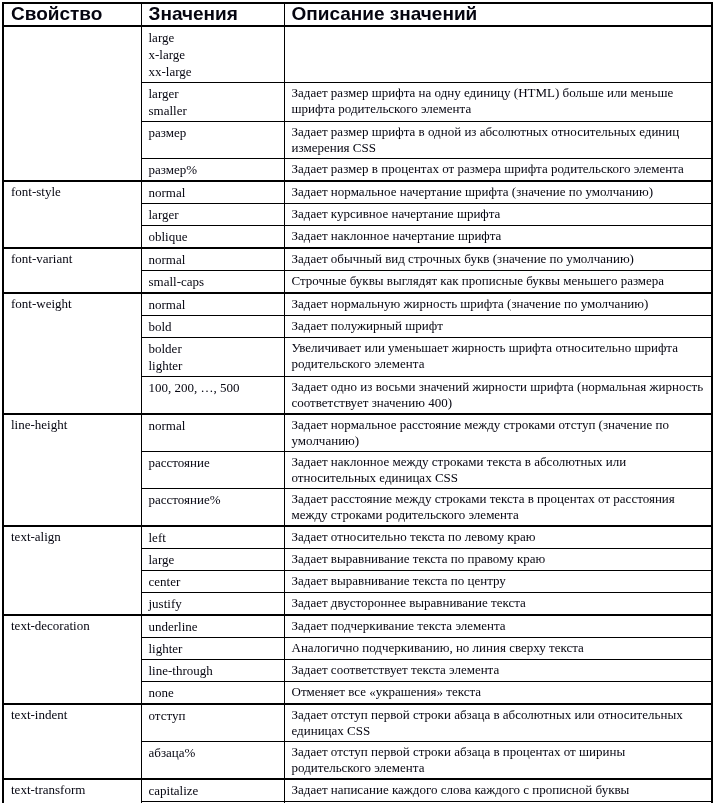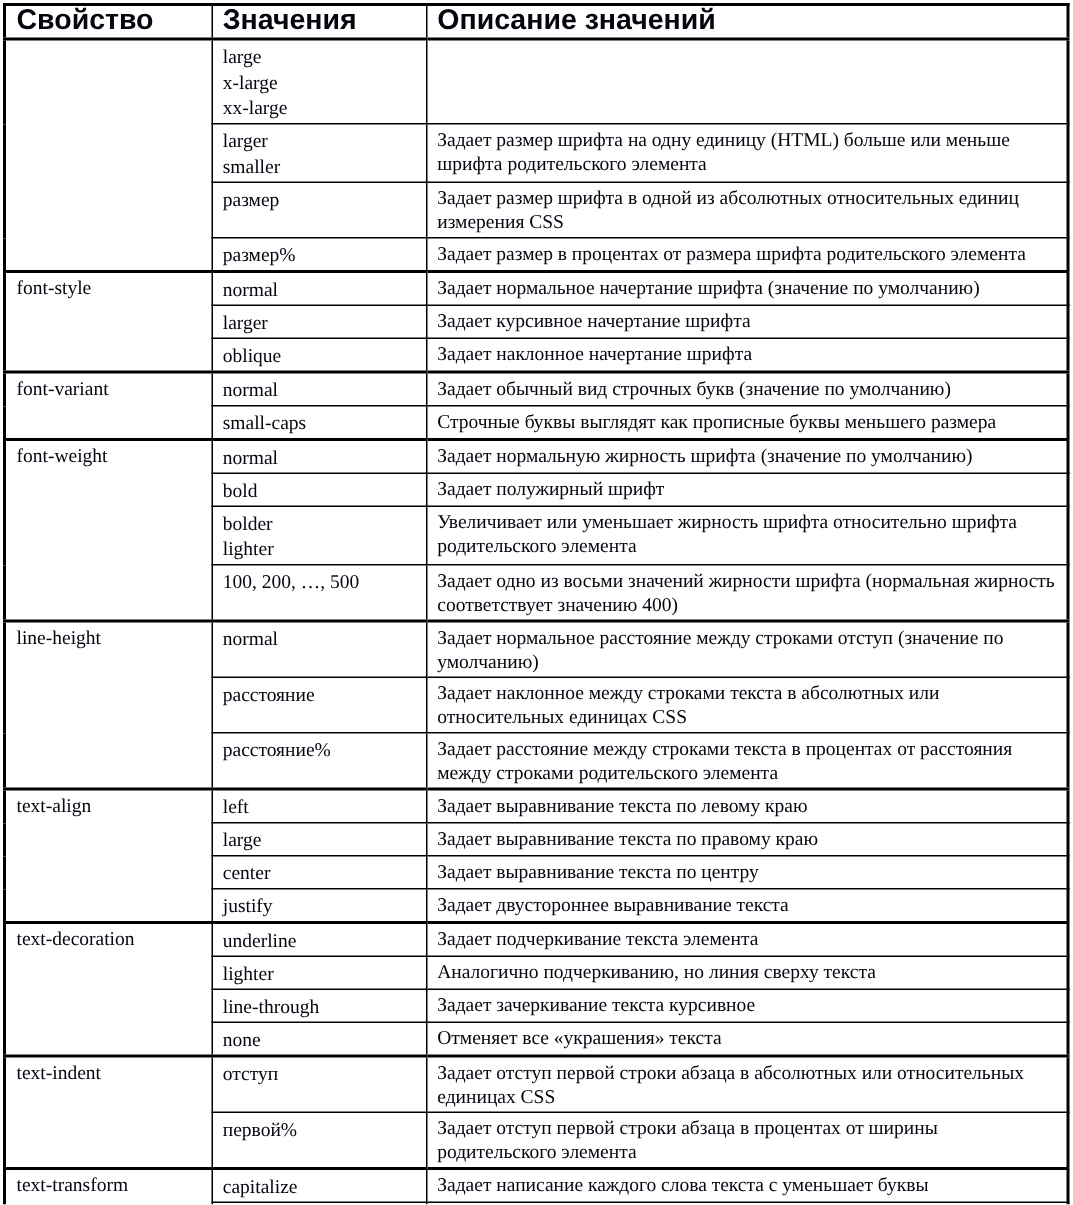--- a/index.html
+++ b/index.html
@@ -180,21 +180,21 @@
           <td class="col-val">
             <div>расстояние%</div>
           </td>
           <td class="col-desc">Задает расстояние между строками текста в процентах от расстояния между строками родительского элемента</td>
         </tr>
         <tr class="group-start">
           <td class="col-prop" rowspan="4">text-align</td>
           <td class="col-val">
             <div>left</div>
           </td>
-          <td class="col-desc">Задает выравнивание текста по левому краю</td>
+          <td class="col-desc">Задает относительно текста по левому краю</td>
         </tr>
         <tr>
           <td class="col-val">
             <div>large</div>
           </td>
           <td class="col-desc">Задает выравнивание текста по правому краю</td>
         </tr>
         <tr>
           <td class="col-val">
             <div>center</div>
@@ -217,47 +217,47 @@
         <tr>
           <td class="col-val">
             <div>lighter</div>
           </td>
           <td class="col-desc">Аналогично подчеркиванию, но линия сверху текста</td>
         </tr>
         <tr>
           <td class="col-val">
             <div>line-through</div>
           </td>
-          <td class="col-desc">Задает зачеркивание текста курсивное</td>
+          <td class="col-desc">Задает соответствует текста элемента</td>
         </tr>
         <tr>
           <td class="col-val">
             <div>none</div>
           </td>
           <td class="col-desc">Отменяет все «украшения» текста</td>
         </tr>
         <tr class="group-start">
           <td class="col-prop" rowspan="2">text-indent</td>
           <td class="col-val">
             <div>отступ</div>
           </td>
           <td class="col-desc">Задает отступ первой строки абзаца в абсолютных или относительных единицах CSS</td>
         </tr>
         <tr>
           <td class="col-val">
-            <div>первой%</div>
+            <div>абзаца%</div>
           </td>
           <td class="col-desc">Задает отступ первой строки абзаца в процентах от ширины родительского элемента</td>
         </tr>
         <tr class="group-start">
           <td class="col-prop" rowspan="2">text-transform</td>
           <td class="col-val">
             <div>capitalize</div>
           </td>
-          <td class="col-desc">Задает написание каждого слова текста с уменьшает буквы</td>
+          <td class="col-desc">Задает написание каждого слова каждого с прописной буквы</td>
         </tr>
         <tr>
           <td class="col-val"></td>
           <td class="col-desc">Преобразует регистр всех символов текста элемента в верхний регистр</td>
         </tr>
       </tbody>
   </table>
 </div>
 
 </body></html>

